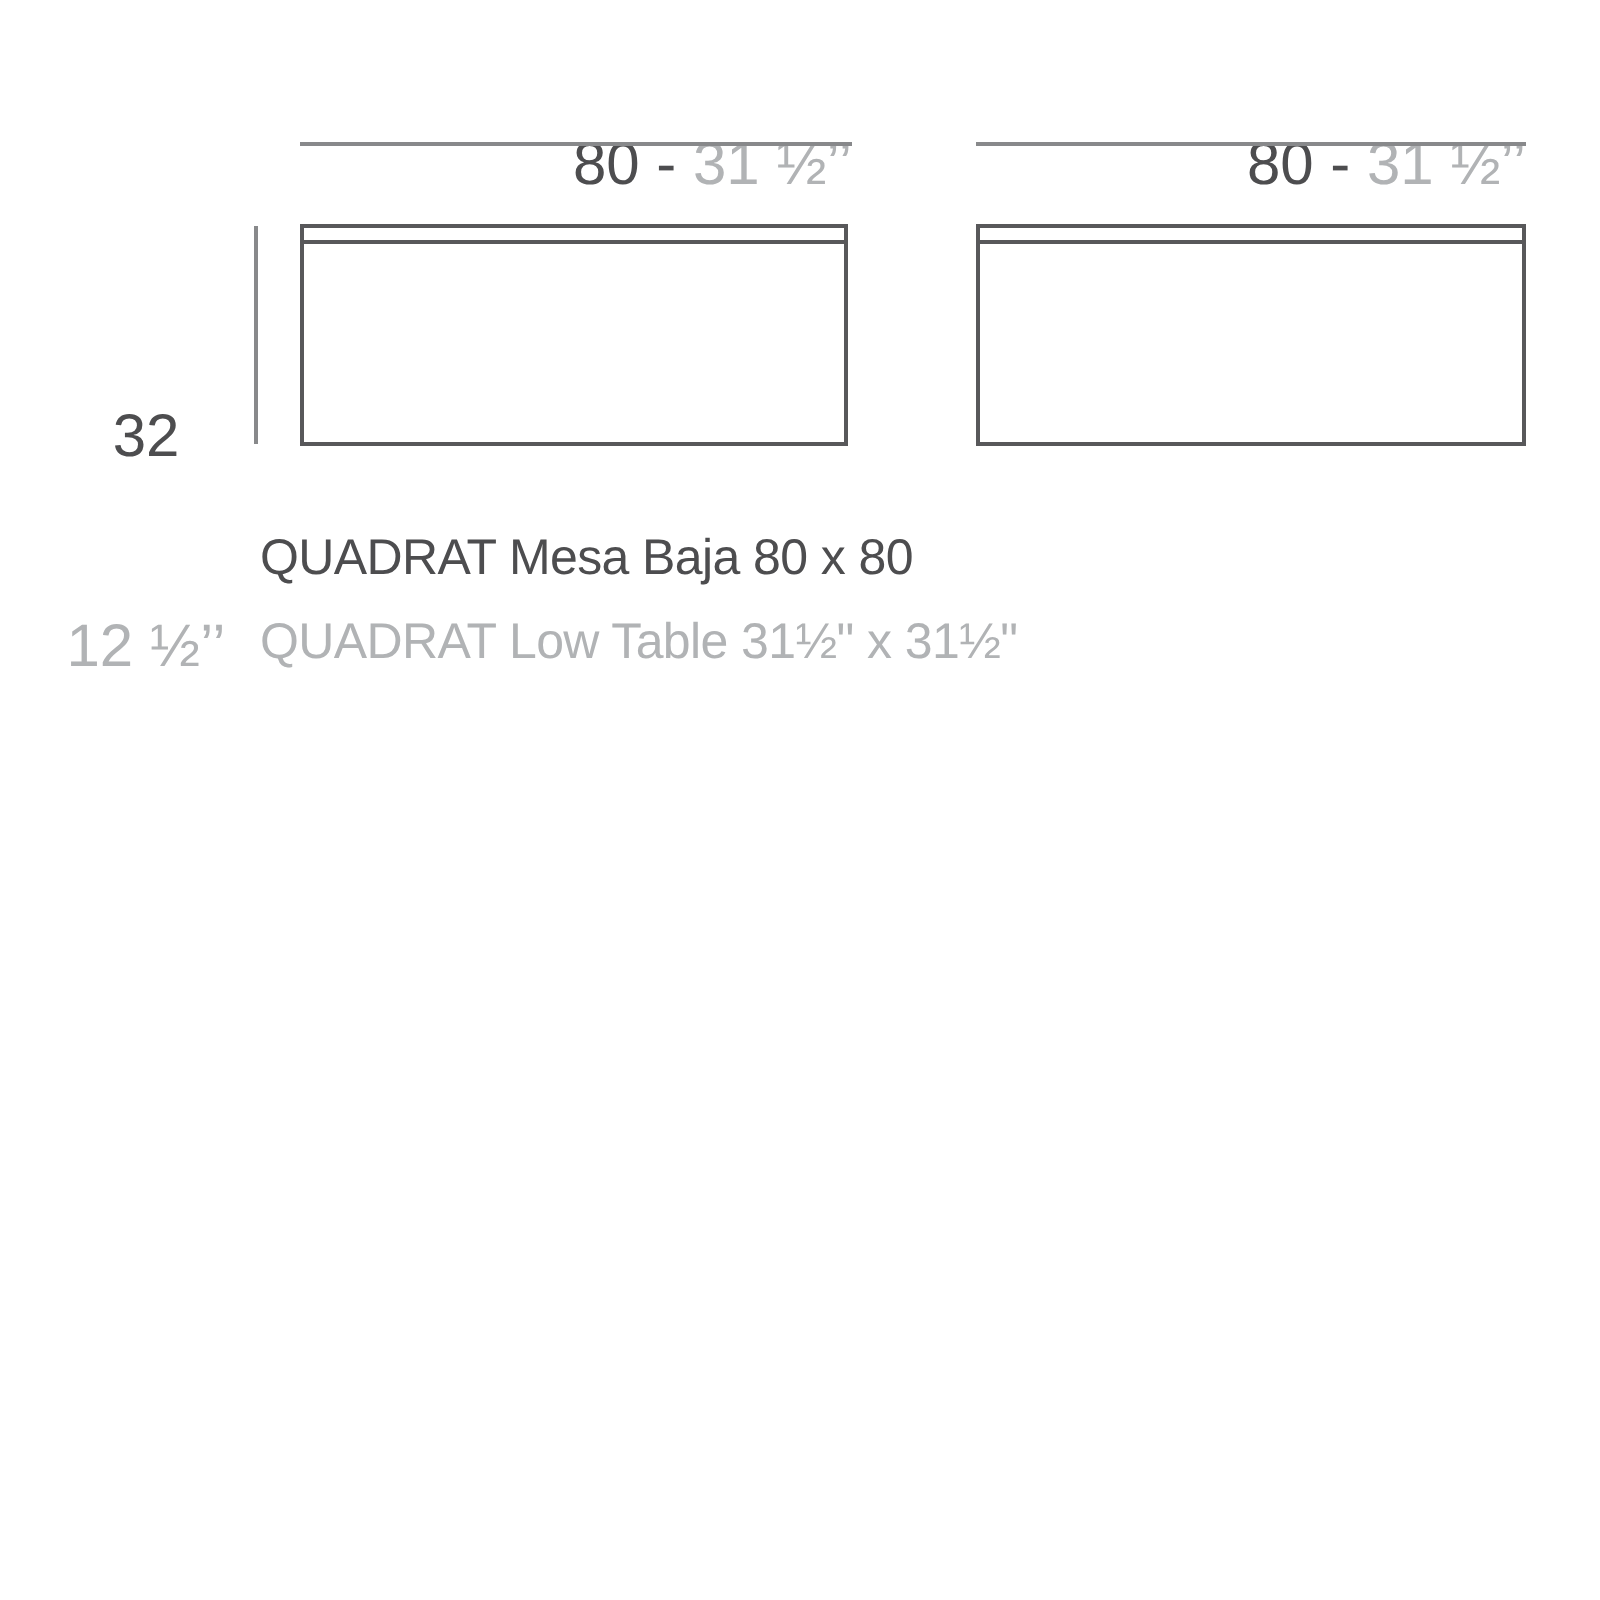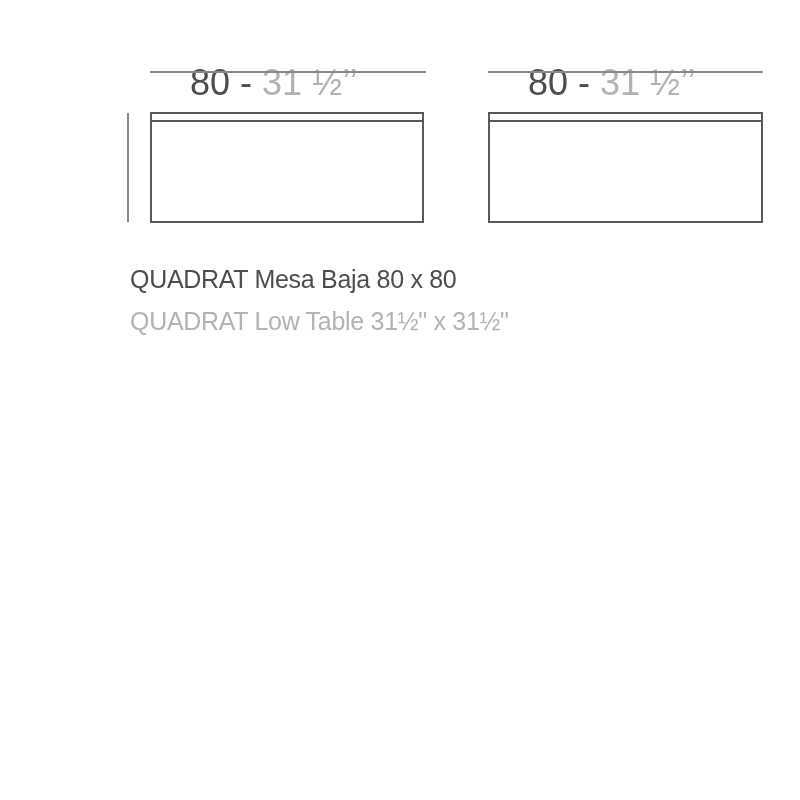--- a/index.html
+++ b/index.html
@@ -12,24 +12,24 @@
     width: 800px;
     height: 800px;
     background: #ffffff;
     font-family: "Liberation Sans", sans-serif;
     overflow: hidden;
   }
   .abs { position: absolute; }
 
   
   .dim-label {
-    font-size: 36px;
+    font-size: 30px;
     font-weight: 300;
     letter-spacing: 0px;
-    text-align: left;
+    text-align: right;
     white-space: pre;
     line-height: 30px;
   }
   .dim-label-left  { left: 150px; top: 38px; width: 276px; }
   .dim-label-right { left: 488px; top: 38px; width: 275px; }
   .t-dark  { color: #4d4d4f; }
   .t-light { color: #b1b3b5; }
 
   
   .dim-line {
@@ -92,20 +92,24 @@
     <span class="t-dark">80 - </span><span class="t-light">31 ½’’</span>
   </div>
 
   <div class="abs dim-label dim-label-right">
     <span class="t-dark">80 - </span><span class="t-light">31 ½’’</span>
   </div>
 
   <div class="abs dim-line dim-line-left"></div>
   <div class="abs dim-line dim-line-right"></div>
 
+  <div class="abs height-label">
+    <div class="t-dark">32</div>
+    <div class="t-light">12 ½’’</div>
+  </div>
 
   <div class="abs height-line"></div>
 
   <div class="abs table-view table-view-front">
     <div class="tabletop-edge"></div>
   </div>
 
   <div class="abs table-view table-view-side">
     <div class="tabletop-edge"></div>
   </div>

